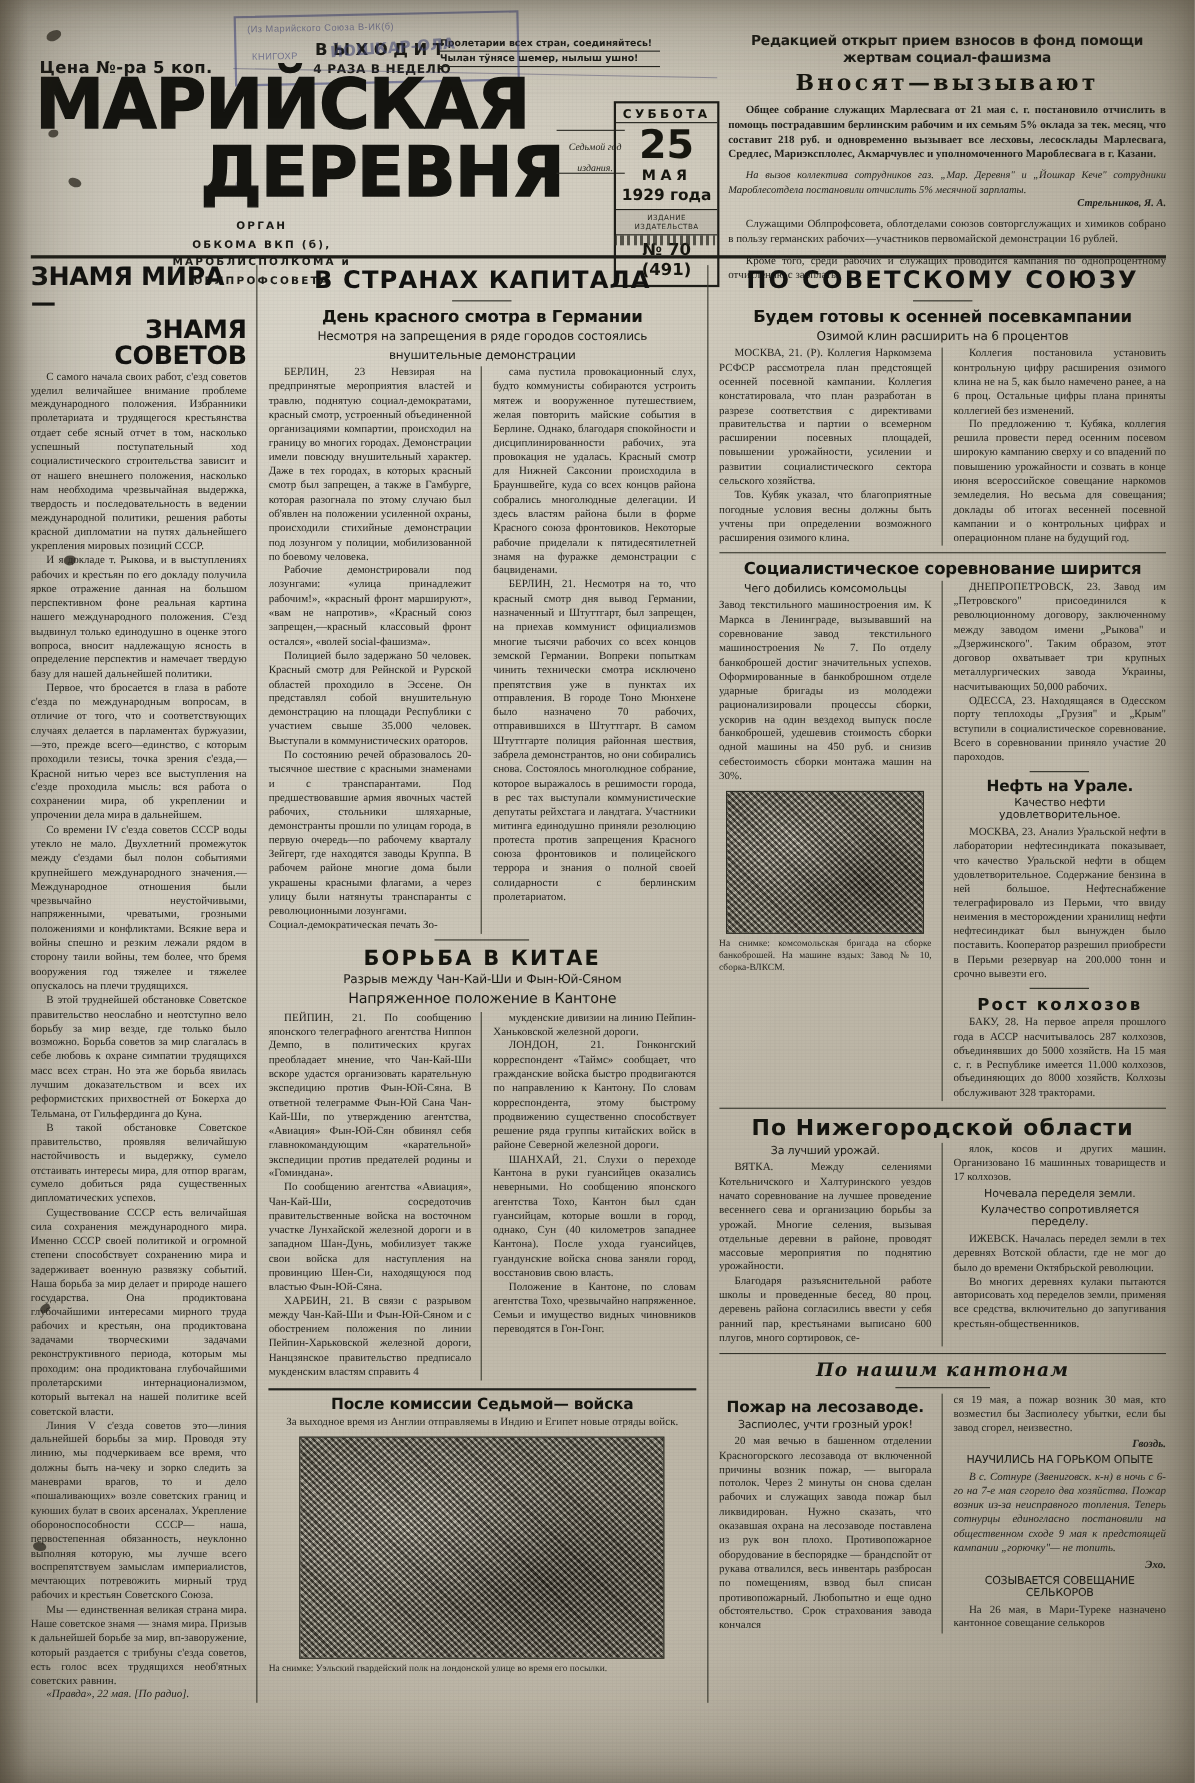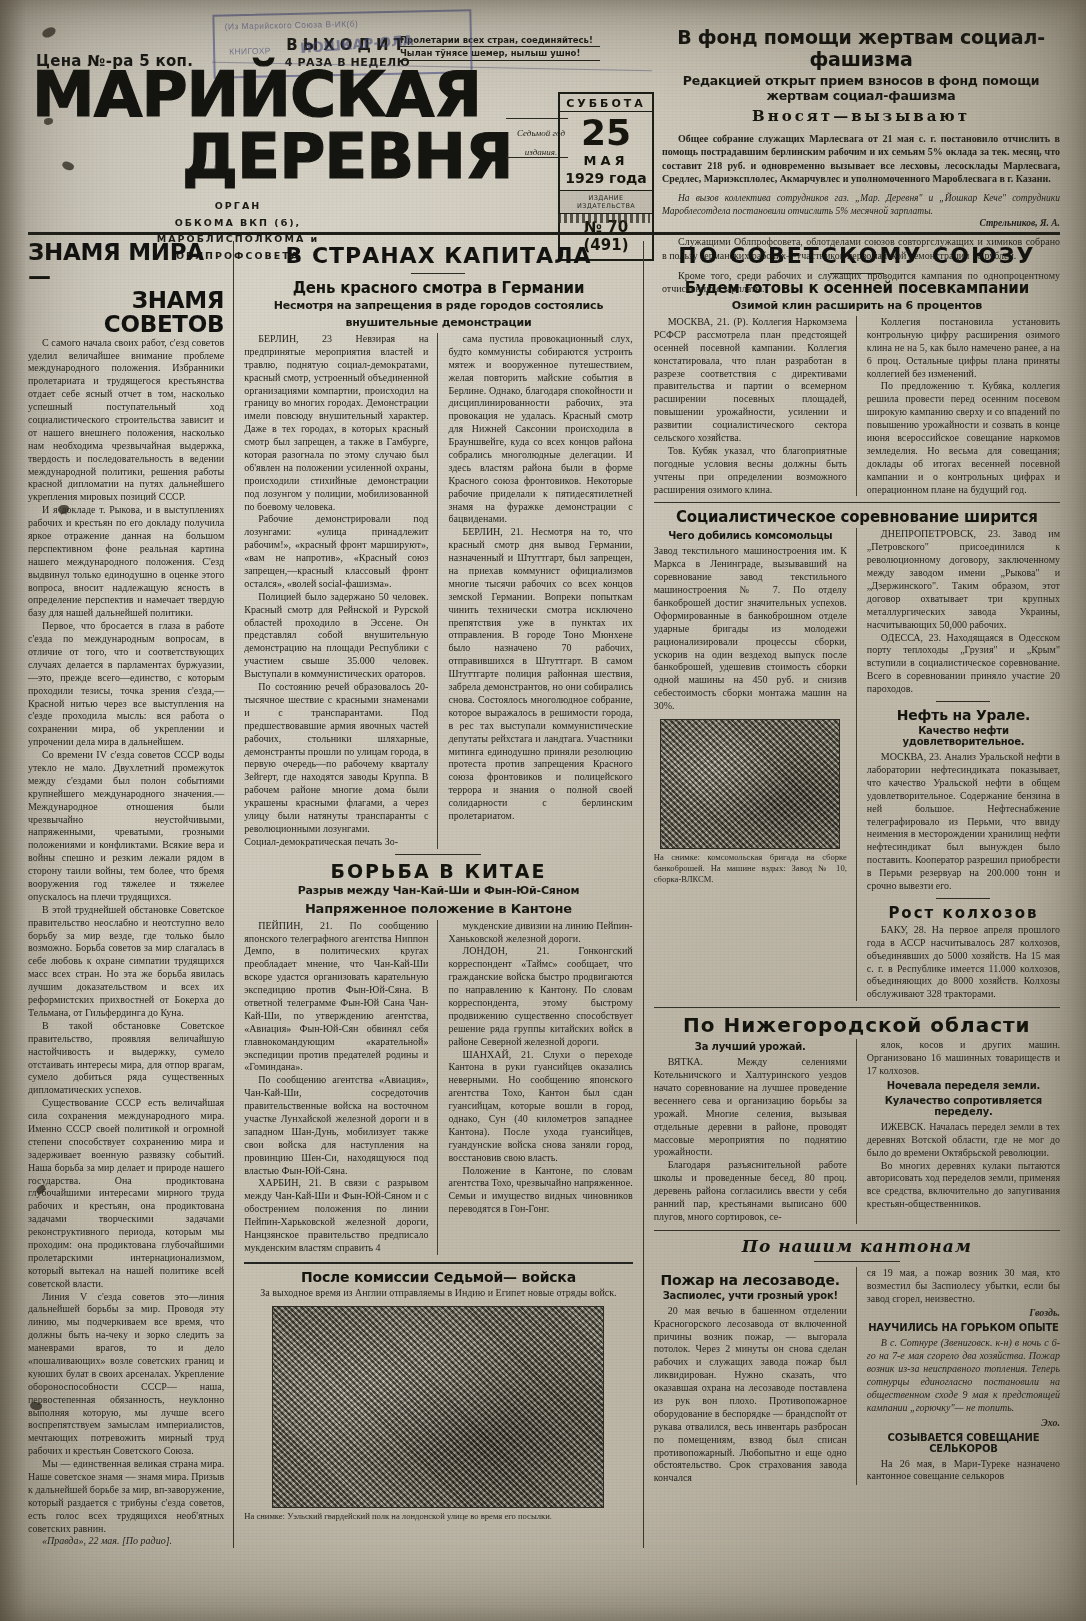--- a/index.html
+++ b/index.html
@@ -77,21 +77,21 @@
   .datebox .num{font-size:15px;font-weight:bold;padding:4px 0 5px;}
   .datedeco{position:absolute;left:530px;top:200px;width:92px;height:9px;
     background:repeating-linear-gradient(90deg,#2a2a22 0 3px,transparent 3px 6px);opacity:.75;}
 
   
   .mhright{position:absolute;left:634px;top:12px;right:0;}
   .mhr-h1{font-family:"DejaVu Sans",sans-serif;font-weight:bold;font-size:19px;
     text-align:center;letter-spacing:-.2px;color:#141410;}
   .mhr-h2{font-family:"DejaVu Sans",sans-serif;font-weight:bold;font-size:12.5px;
     text-align:center;margin-top:3px;color:#1a1a15;letter-spacing:-.2px;}
-  .mhr-h3{font-family:"DejaVu Serif",serif;font-weight:bold;font-size:15px;
+  .mhr-h3{font-family:"DejaVu Serif",serif;font-weight:bold;font-size:20px;
     text-align:center;margin-top:4px;letter-spacing:3px;color:#16160f;}
   .mhr-p{font-size:10px;line-height:1.33;text-align:justify;margin-top:7px;text-indent:16px;
     color:#22221c;}
   .mhr-p.b{font-weight:bold;}
   .mhr-p.i{font-style:italic;font-size:9.5px;}
   .mhr-sign{text-align:right;font-size:9.5px;font-weight:bold;font-style:italic;margin-top:1px;}
 
   .rule-thick{border-top:3px solid #1e1e18;margin:6px 0 0;}
 
   
@@ -109,21 +109,21 @@
     color:#23231d;hyphens:auto;}
   p.ni{text-indent:0;}
   p.sign{text-align:right;font-style:italic;font-weight:bold;text-indent:0;margin-top:2px;}
   p.it{font-style:italic;}
 
   h1.sec{font-family:"DejaVu Sans",sans-serif;font-weight:bold;font-size:22px;
     text-align:center;letter-spacing:1px;margin:2px 0 4px;color:#121210;}
   h1.sec.wide{letter-spacing:2px;}
   h2.hd{font-family:"DejaVu Sans",sans-serif;font-weight:bold;font-size:15px;
     text-align:center;margin:5px 0 2px;color:#15150f;letter-spacing:-.2px;}
-  h3.sub{font-family:"DejaVu Sans",sans-serif;font-weight:bold;font-size:11px;
+  h3.sub{font-family:"DejaVu Sans",sans-serif;font-weight:normal;font-size:11px;
     text-align:center;margin:2px 0 4px;color:#1a1a14;letter-spacing:-.2px;}
   h3.sub.sm{font-size:10px;}
   .dash{width:54px;border-top:1.5px solid #2c2c23;margin:5px auto;}
   .dash.w{width:86px;}
   .hr-sec{border-top:2px solid #242420;margin:7px 0 5px;}
   .hr-one{border-top:1px solid #33332a;margin:6px 0 4px;}
 
   
   .bighead{font-family:"DejaVu Sans",sans-serif;font-weight:bold;font-size:23px;
     line-height:1.04;color:#121210;letter-spacing:-.3px;}
@@ -198,21 +198,20 @@
         <div class="dow">СУББОТА</div>
         <div class="dd">25</div>
         <div class="mm">МАЯ</div>
         <div class="yy">1929 года</div>
         <div class="pub">ИЗДАНИЕ ИЗДАТЕЛЬСТВА</div>
         <div class="num">№ 70 (491)</div>
       </div>
       <div class="datedeco"></div>
 
       <div class="mhright">
-        <div class="mhr-h1">В фонд помощи жертвам социал-фашизма</div>
         <div class="mhr-h2">Редакцией открыт прием взносов в фонд помощи жертвам социал-фашизма</div>
         <div class="mhr-h3">Вносят—вызывают</div>
         <div class="mhr-p b">Общее собрание служащих Марлесвага от 21 мая с. г. постановило отчислить в помощь пострадавшим берлинским рабочим и их семьям 5% оклада за тек. месяц, что составит 218 руб. и одновременно вызывает все лесховы, лесосклады Марлесвага, Средлес, Мариэксплолес, Акмарчувлес и уполномоченного Мароблесвага в г. Казани.</div>
         <div class="mhr-p i">На вызов коллектива сотрудников газ. „Мар. Деревня" и „Йошкар Кече" сотрудники Мароблесотдела постановили отчислить 5% месячной зарплаты.</div>
         <div class="mhr-sign">Стрельников, Я. А.</div>
         <div class="mhr-p">Служащими Облпрофсовета, облотделами союзов совторгслужащих и химиков собрано в пользу германских рабочих—участников первомайской демонстрации 16 рублей.</div>
         <div class="mhr-p">Кроме того, среди рабочих и служащих проводится кампания по однопроцентному отчислению с зарплаты.</div>
       </div>
     </div>
 

